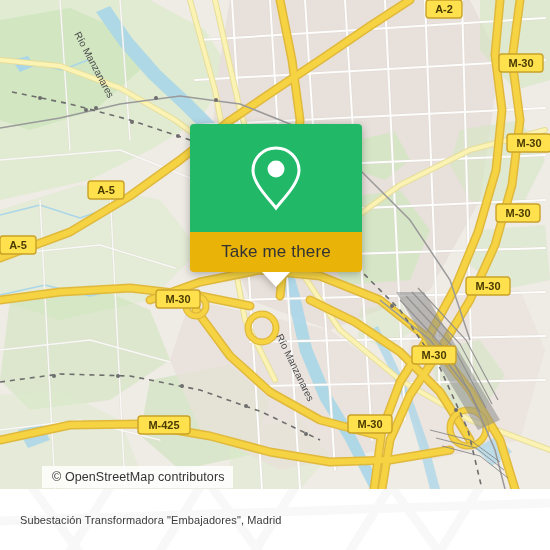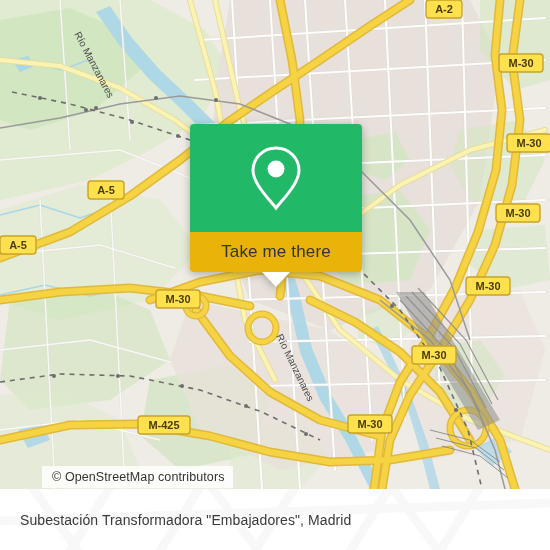--- a/index.html
+++ b/index.html
@@ -54,21 +54,21 @@
     position:absolute;left:0;top:489px;width:550px;height:61px;
     background:#ffffff;overflow:hidden;
   }
   #footer-watermark{position:absolute;left:0;top:-8px;opacity:.5;}
   #footer-row{
     position:relative;z-index:2;
     height:61px;display:flex;align-items:center;
     padding-left:20px;padding-right:14px;
   }
   #place-title{
-    font-size:14px;color:#3a3a3a;letter-spacing:.1px;
+    font-size:11px;color:#3a3a3a;letter-spacing:.1px;
     white-space:nowrap;flex:1 1 auto;
   }
   #moovit-logo{display:flex;align-items:center;flex:0 0 auto;}
   #moovit-wordmark{
     font-size:37px;line-height:37px;color:#1b1b1b;
     letter-spacing:-1.3px;font-weight:400;
     margin-left:-2px;
   }
 </style>
 </head>

